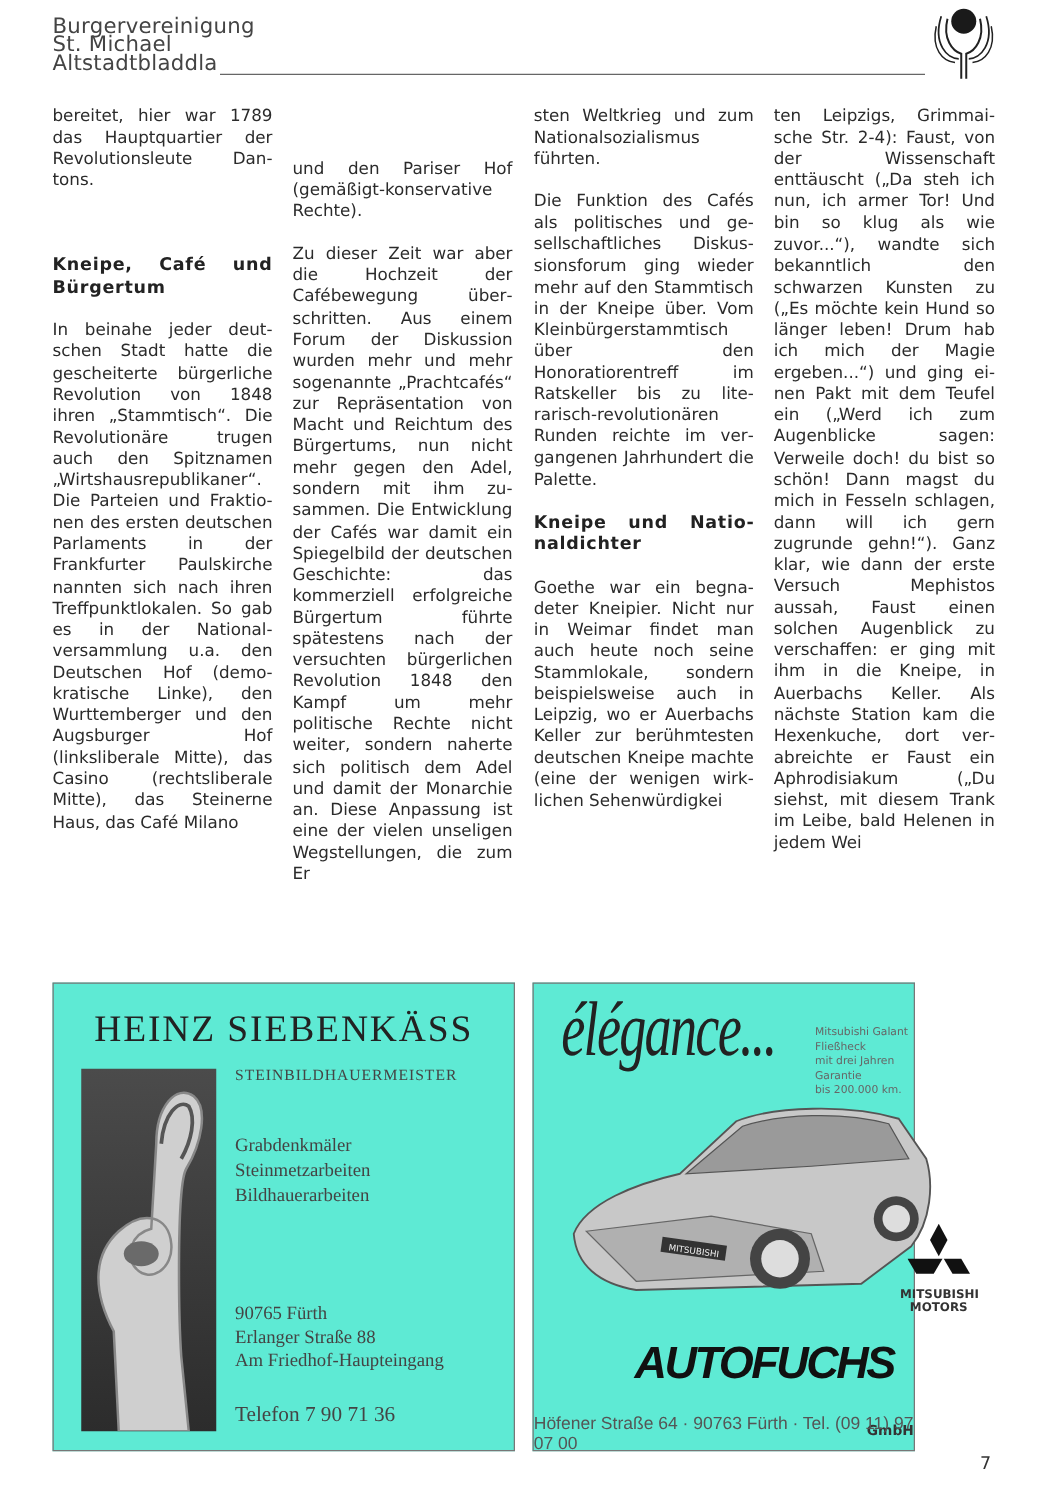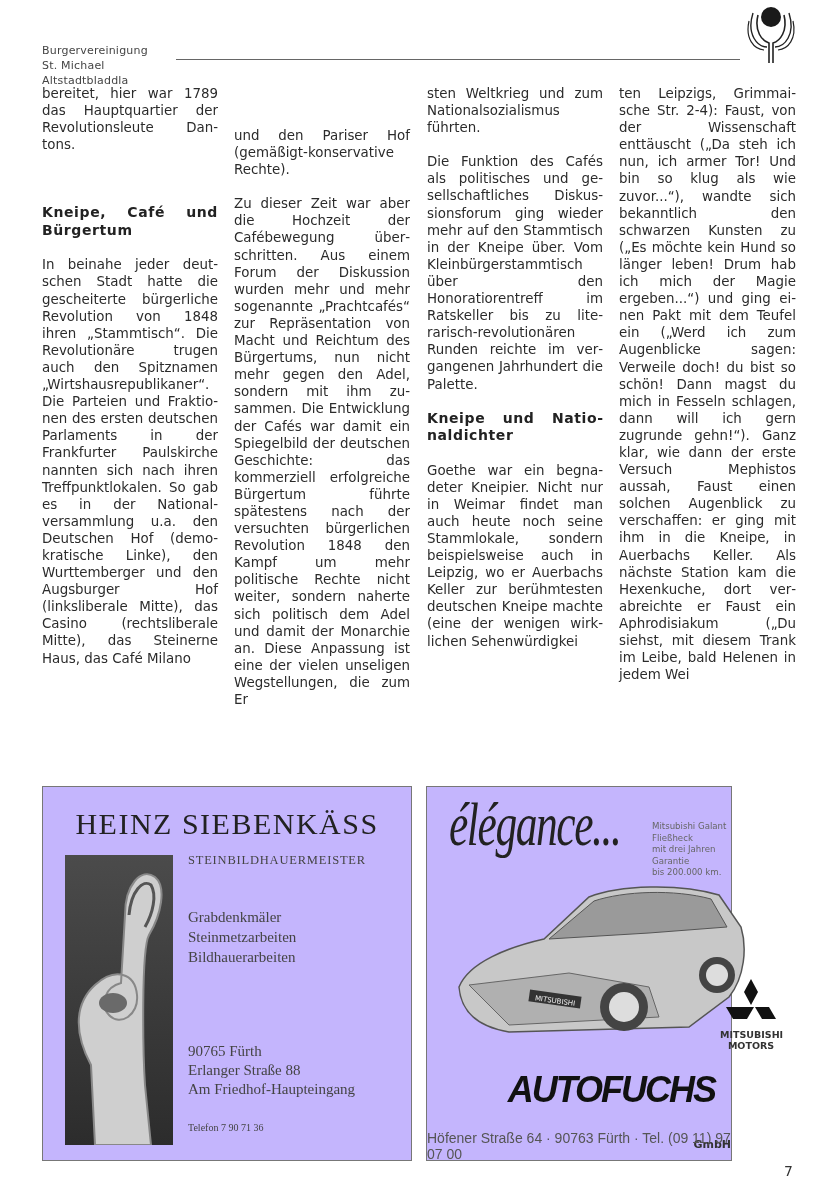--- a/index.html
+++ b/index.html
@@ -1,36 +1,36 @@
 <!DOCTYPE html>
 <html><head>
 <meta charset="utf-8">
 <style>
   html,body{margin:0;padding:0;background:#fff;}
   body{width:838px;height:1198px;position:relative;overflow:hidden;color:#2a2a2a;
        font-family:"DejaVu Sans",sans-serif;}
-  .hdr{position:absolute;left:42px;top:14px;font-size:11px;line-height:15px;color:#444;letter-spacing:0.2px;margin-top:29px;}
+  .hdr{position:absolute;left:42px;top:14px;font-size:17px;line-height:15px;color:#444;letter-spacing:0.2px;}
   .hdr-line{position:absolute;left:176px;top:59px;width:564px;height:1px;background:#666;}
   .logo{position:absolute;left:742px;top:3px;width:58px;height:62px;}
   .col{position:absolute;top:85px;font-size:13.4px;line-height:17.1px;text-align:justify;color:#2b2b2b;hyphens:manual;}
   .col p{margin:0 0 17px 0;}
   .col h3{margin:0 0 17px 0;font-size:14px;line-height:17.5px;font-weight:bold;color:#222;letter-spacing:0.6px;}
   .c1{left:42px;width:176px;}
   .c2{left:234px;width:176px;margin-top:42px;}
   .c3{left:427px;width:176px;}
   .c4{left:619px;width:177px;}
-  .ad{position:absolute;border:1.5px solid #777;background:#c4b5fd;box-sizing:border-box;}
+  .ad{position:absolute;border:1.5px solid #777;background:#5eead4;box-sizing:border-box;}
   .ad1{left:42px;top:786px;width:370px;height:375px;}
   .ad2{left:426px;top:786px;width:306px;height:375px;}
   .sb-title{position:absolute;left:0;right:0;top:20px;text-align:center;font-family:"Liberation Serif",serif;font-size:30px;letter-spacing:1.5px;color:#222;}
   .sb-photo{position:absolute;left:22px;top:68px;width:108px;height:290px;background:linear-gradient(180deg,#4b4b4b,#2c2c2c);overflow:hidden;}
   .sb-sub{position:absolute;left:145px;top:66px;font-family:"Liberation Serif",serif;font-size:12.5px;letter-spacing:0.8px;color:#444;}
   .sb-serv{position:absolute;left:145px;top:120px;font-family:"Liberation Serif",serif;font-size:15px;line-height:20px;color:#444;}
   .sb-addr{position:absolute;left:145px;top:255px;font-family:"Liberation Serif",serif;font-size:15px;line-height:19px;color:#444;}
-  .sb-tel{position:absolute;left:145px;top:335px;font-family:"Liberation Serif",serif;font-size:10px;color:#444;text-align:right;}
+  .sb-tel{position:absolute;left:145px;top:335px;font-family:"Liberation Serif",serif;font-size:17px;color:#444;text-align:right;}
   .el-title{position:absolute;left:22px;top:2px;font-family:"Liberation Serif",serif;font-style:italic;font-size:62px;letter-spacing:-2px;color:#222;transform:scaleX(0.7);transform-origin:left top;}
   .el-text{position:absolute;left:225px;top:34px;font-size:8.6px;line-height:11.5px;color:#666;}
   .car{position:absolute;left:22px;top:80px;width:300px;height:180px;}
   .mits{position:absolute;left:293px;top:192px;width:62px;text-align:center;font-size:9.5px;font-weight:bold;line-height:11px;color:#333;}
   .af{position:absolute;left:0;right:16px;top:282px;text-align:right;font-family:"Liberation Sans",sans-serif;font-weight:bold;font-style:italic;font-size:36px;letter-spacing:-2px;color:#111;}
   .gmbh{position:absolute;left:0;right:0;top:325px;text-align:right;font-size:11px;font-weight:bold;color:#333;margin-top:26px;}
   .af-addr{position:absolute;left:0;right:0;top:343px;text-align:left;font-family:"Liberation Sans",sans-serif;font-size:14px;color:#555;}
   .pnum{position:absolute;left:784px;top:1163px;font-size:14px;color:#333;}
 </style>
 </head>

